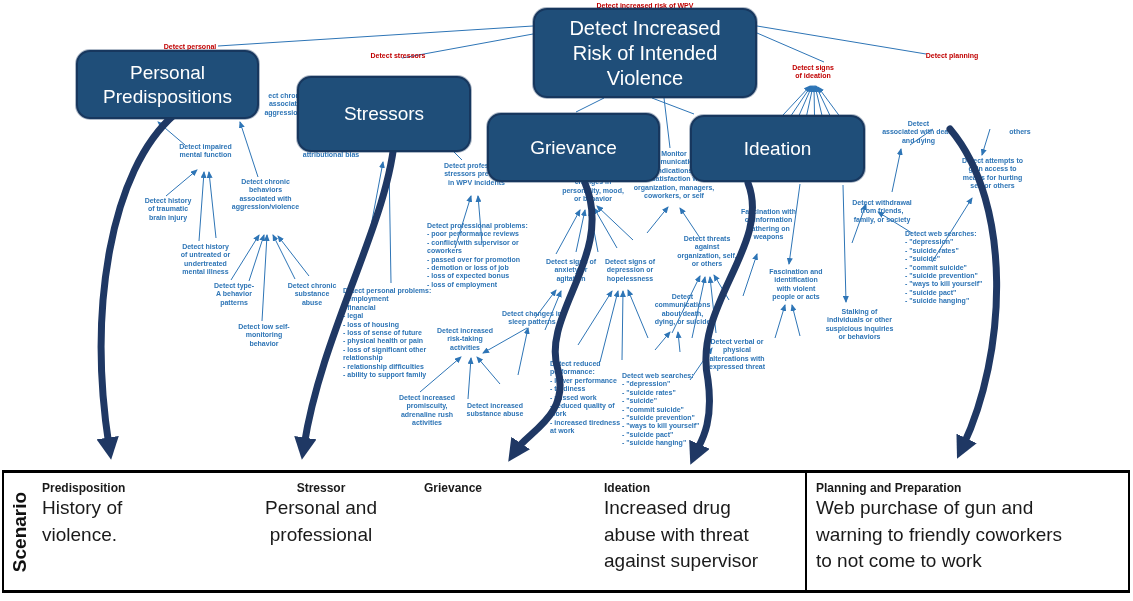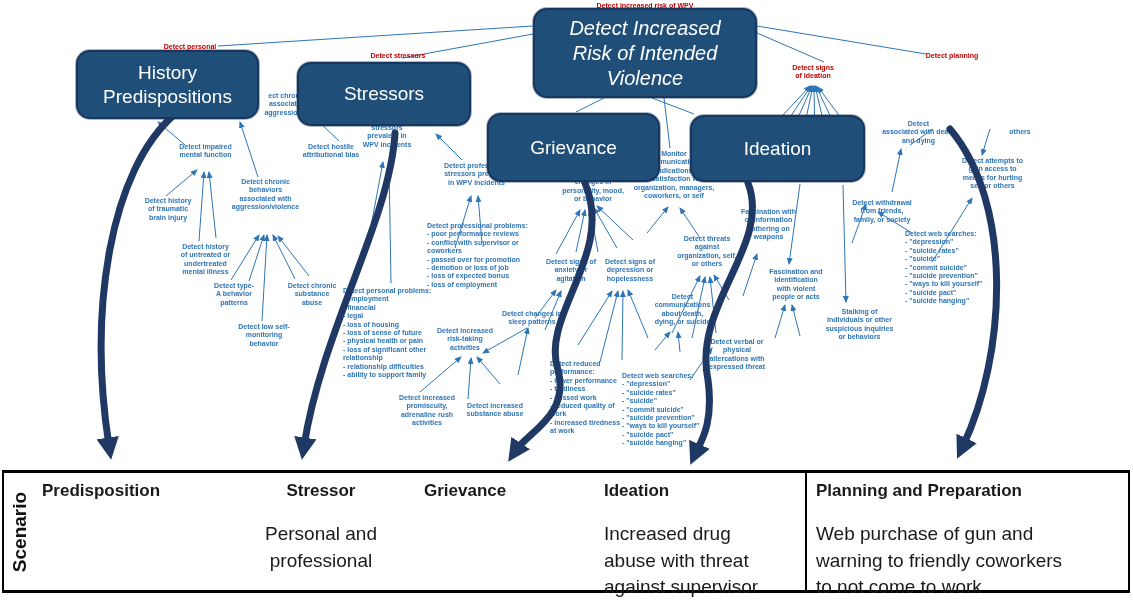--- a/index.html
+++ b/index.html
@@ -31,21 +31,21 @@
     border-left:2px solid #000;border-right:2px solid #000;
     background:#ffffff;box-sizing:border-box;
   }
   #scenario-label{
     position:absolute;left:0;top:0;width:32px;height:100%;
     display:flex;align-items:center;justify-content:center;
     font-size:19px;font-weight:bold;color:#111;
   }
   #scenario-label span{transform:rotate(-90deg);white-space:nowrap;}
   .scol{position:absolute;top:8px;color:#1a1a1a;}
-  .scol .sc-title{font-weight:bold;font-size:17px;display:block;margin-bottom:20px;}
+  .scol .sc-title{font-weight:bold;font-size:12px;display:block;margin-bottom:0;}
   .scol .sc-body{font-size:19px;line-height:1.4;white-space:pre-line;display:block;}
   #col-divider{position:absolute;left:801px;top:0;width:2px;height:100%;background:#000;}
 </style>
 </head>
 <body>
 
 <div id="stage">
 
   <svg id="thin-lines" class="layer" width="1133" height="601">
     <defs>
@@ -284,36 +284,38 @@
     </defs>
     <g stroke="#1f3864" stroke-width="7" fill="none" stroke-linecap="round">
       <path d="M 175,114 C 110,170 88,310 109,446" marker-end="url(#mB)"></path>
       <path d="M 395,133 C 390,220 322,330 304,446" marker-end="url(#mB)"></path>
       <path d="M 585,183 C 615,255 540,315 558,370 C 570,415 528,432 516,450" marker-end="url(#mB)"></path>
       <path d="M 748,183 C 772,245 692,305 708,380 C 714,425 700,443 696,452" marker-end="url(#mB)"></path>
       <path d="M 950,129 C 1014,205 1006,355 963,446" marker-end="url(#mB)"></path>
     </g>
   </svg>
 
-  <div class="dbox" style="left:76px;top:50px;width:183px;height:69px;">History
+  <div class="dbox" style="left:76px;top:50px;width:183px;height:69px;">Personal
 Predispositions</div>
-  <div class="dbox" style="left:297px;top:62px;width:174px;height:64px;">Stressors</div>
-  <div class="dbox box-main" style="left:533px;top:8px;width:224px;height:90px;font-style:italic;">Detect Increased
+  <div class="dbox" style="left:297px;top:76px;width:174px;height:76px;">Stressors</div>
+  <div class="dbox box-main" style="left:533px;top:8px;width:224px;height:90px;">Detect Increased
 Risk of Intended
 Violence</div>
   <div class="dbox" style="left:487px;top:113px;width:173px;height:69px;">Grievance</div>
   <div class="dbox" style="left:690px;top:115px;width:175px;height:67px;">Ideation</div>
 
   <div id="scenario-band">
     <div id="scenario-label">
       <span>Scenario</span>
     </div>
     <div id="col-divider"></div>
     <div class="scol" style="left:38px;width:175px;">
       <span class="sc-title">Predisposition</span>
+      <span class="sc-body">History of
+violence.</span>
     </div>
     <div class="scol" style="left:222px;width:190px;text-align:center;">
       <span class="sc-title">Stressor</span>
       <span class="sc-body">Personal and
 professional</span>
     </div>
     <div class="scol" style="left:420px;width:180px;">
       <span class="sc-title">Grievance</span>
     </div>
     <div class="scol" style="left:600px;width:195px;">

